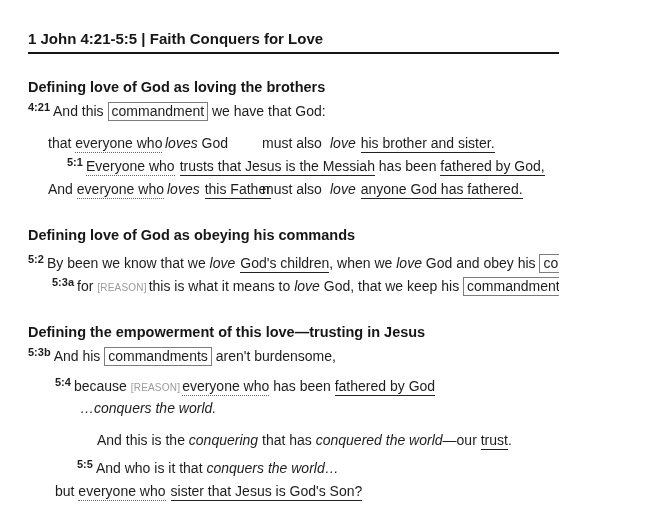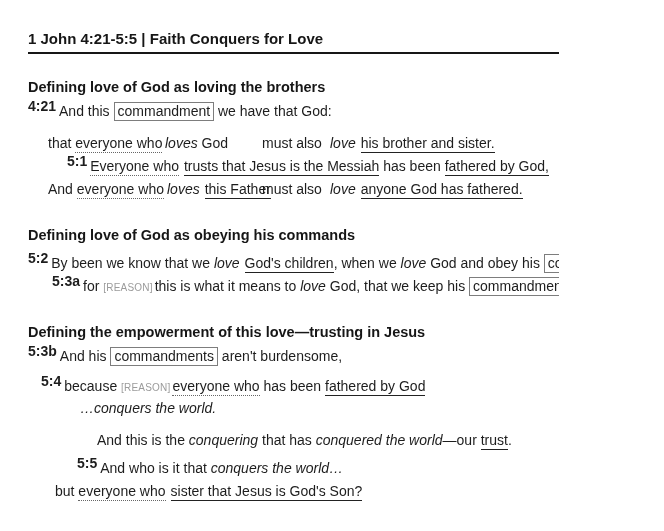--- a/index.html
+++ b/index.html
@@ -9,21 +9,21 @@
     font-family:"Liberation Sans", sans-serif; color:#1d1d1d;
     font-size:14px; overflow:hidden;
   }
   .line { position:absolute; white-space:nowrap; line-height:18px; height:20px; }
   .header {
     position:absolute; left:28px; top:30px; width:600px;
     font-size:15px; font-weight:700; color:#161616;
     padding-bottom:5px; border-bottom:2.5px solid #161616; white-space:nowrap;
   }
   .heading { font-size:14.5px; font-weight:700; color:#161616; }
-  .sup { font-size:14px; font-weight:700; position:relative; top:-5px; margin-right:3px; }
+  .sup { font-size:11px; font-weight:700; position:relative; top:-5px; margin-right:3px; }
   .it { font-style:italic; }
   .u { border-bottom:1.5px solid #222; padding-bottom:1px; }
   .dot { border-bottom:1.5px dotted #666; padding-bottom:1px; }
   .box { border:1px solid #7d7d7d; padding:0 3px 1px 3px; }
   .reason { color:#9b9b9b; font-size:10px; margin-right:2px; letter-spacing:0.2px; }
   .ml5 { margin-left:5px; }
   .cols { left:0; width:100%; }
   .cols > span { position:absolute; top:0; white-space:nowrap; }
   .c1 { left:48px; } .c2 { left:165px; } .c2b { left:167px; } .c3 { left:262px; } .c4 { left:330px; }
 </style>
@@ -67,21 +67,21 @@
   <div class="line" style="left:52px; top:277px;">
     <span class="sup">5:3a</span><span>for </span><span class="reason">[REASON]</span><span>this is what it means to </span><span class="it">love</span><span> God, that we keep his </span><span class="box">commandments</span><span>.</span>
   </div>
 
   <div class="line heading" style="left:28px; top:323px;">Defining the empowerment of this love—trusting in Jesus</div>
 
   <div class="line" style="left:28px; top:347px;">
     <span class="sup">5:3b</span><span>And his </span><span class="box">commandments</span><span> aren't burdensome,</span>
   </div>
 
-  <div class="line" style="left:41px; top:377px;">
+  <div class="line" style="left:55px; top:377px;">
     <span class="sup">5:4</span><span>because </span><span class="reason">[REASON]</span><span class="dot">everyone who</span><span> has been </span><span class="u">fathered by God</span>
   </div>
 
   <div class="line" style="left:80px; top:399px;">
     <span class="it">…conquers the world.</span>
   </div>
 
   <div class="line" style="left:97px; top:431px;">
     <span>And this is the </span><span class="it">conquering</span><span> that has </span><span class="it">conquered the world</span><span>—our </span><span class="u">trust</span><span>.</span>
   </div>

